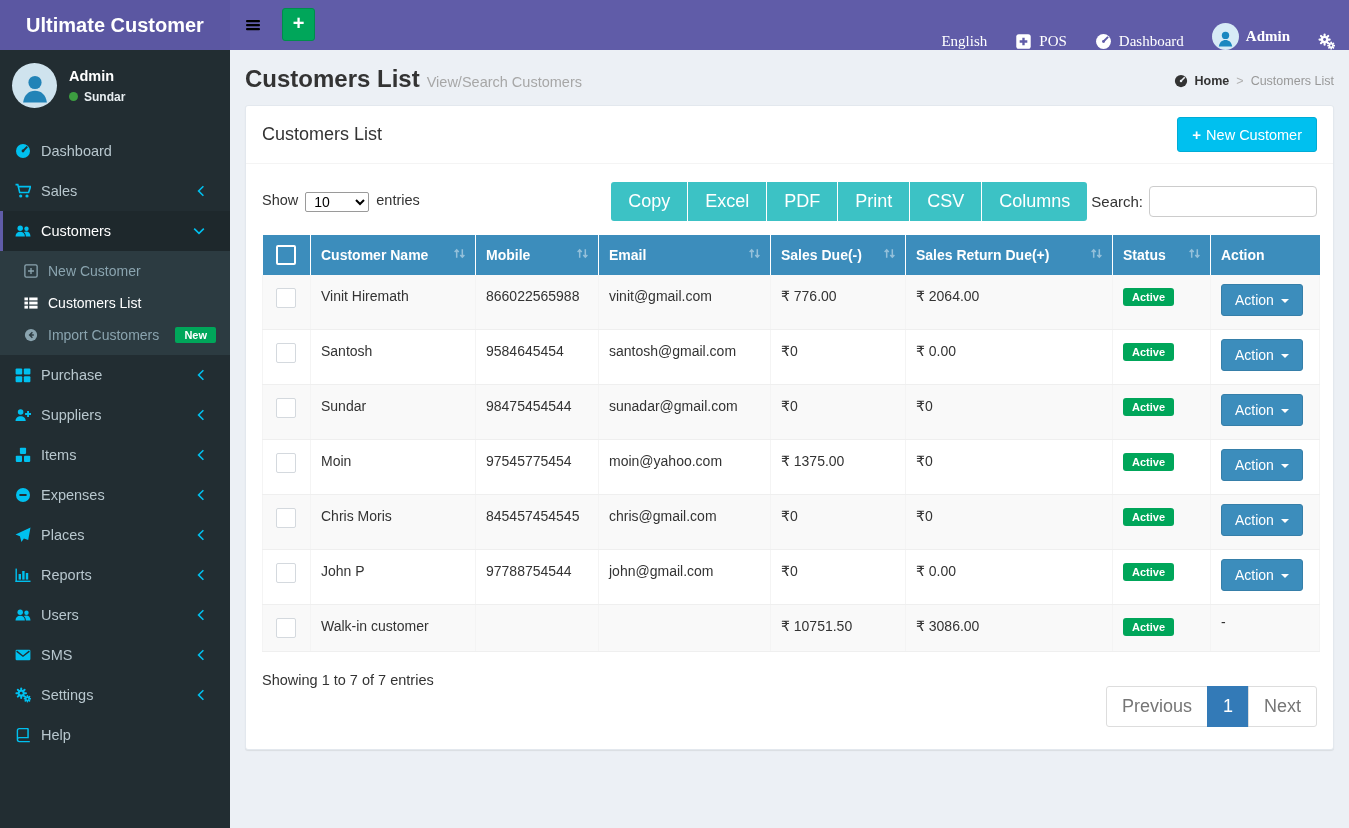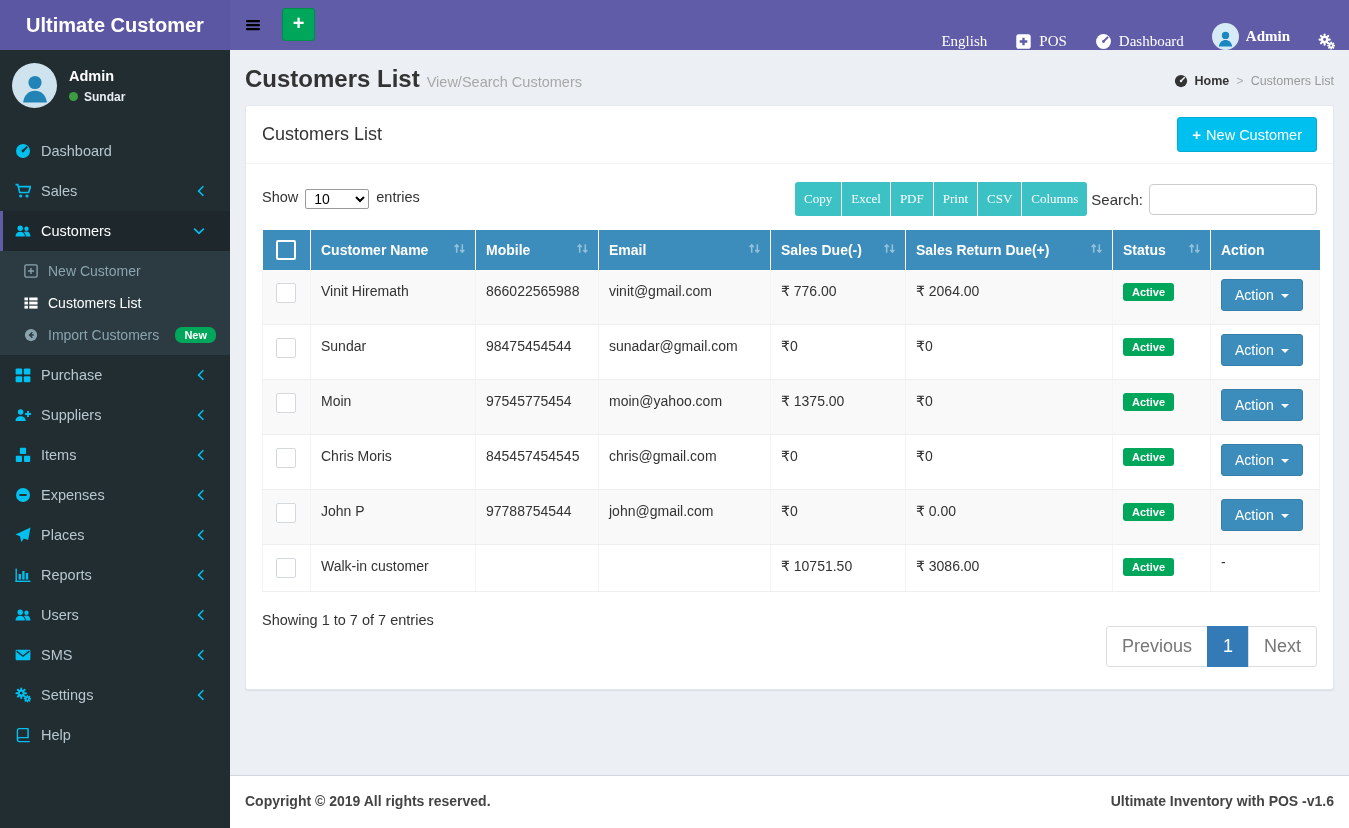--- a/index.html
+++ b/index.html
@@ -35,21 +35,21 @@
   .menu-item { display:flex; align-items:center; padding:12px 15px 12px 12px; border-left:3px solid transparent; color:#b8c7ce; font-size:14.5px; cursor:pointer; }
   .menu-item .icon { margin-right:10px; }
   .menu-item.active { background:#1e282c; border-left-color:#605ca8; color:#fff; }
   .chev { margin-left:auto; color:#b8c7ce; width:8px; height:12px; }
   .chev-down { margin-left:auto; color:#fff; width:12px; height:8px; }
   .submenu { background:#2c3b41; padding:4px 0; list-style:none; }
   .submenu .icon { --cut:#2c3b41; color:#8aa4af; width:14px; height:14px; margin-right:10px; }
   .submenu-item { display:flex; align-items:center; padding:8px 14px 8px 24px; color:#8aa4af; font-size:14px; cursor:pointer; }
   .submenu-item.active { color:#fff; }
   .submenu-item.active .icon { color:#fff; }
-  .badge-new { margin-left:auto; background:#00a65a; color:#fff; font-size:11px; font-weight:bold; padding:2px 9px; border-radius:7px; }
+  .badge-new { margin-left:auto; background:#00a65a; color:#fff; font-size:11px; font-weight:bold; padding:2px 9px; border-radius:2px; }
 
   
   .right-col { margin-left:230px; margin-top:50px; width:1119px; }
   .content-wrapper { background:#ecf0f5; min-height:725px; position:relative; padding-bottom:10px; }
   .content-header { padding:15px 15px 12px; position:relative; }
   .page-title { display:inline; font-size:24px; font-weight:bold; color:#333; }
   .page-subtitle { font-size:14.5px; color:#a7a7a7; margin-left:7px; }
   .breadcrumb { position:absolute; right:15px; top:24px; font-size:12.5px; color:#999; display:flex; align-items:center; gap:7px;justify-content:center; }
   .breadcrumb .icon { --cut:#ecf0f5; width:14px; height:14px; color:#333; }
   .crumb-home { color:#333; font-weight:bold; cursor:pointer; }
@@ -60,21 +60,21 @@
   .box-header { display:flex; align-items:center; justify-content:space-between; padding:11px 16px; border-bottom:1px solid #f4f4f4; }
   .box-title { font-size:18px; color:#333; }
   .btn-new { background:#00c0ef; border:1px solid #00acd6; color:#fff; font-size:14.5px; padding:8px 14px; border-radius:3px; cursor:pointer; font-family:inherit; }
   .btn-new b { margin-right:5px; font-size:15px; }
   .box-body { padding:12px 16px 22px; }
 
   .controls-row { display:flex; align-items:center; margin:6px 0 14px; }
   .length-group { display:flex; gap:7px; font-size:14.5px; color:#333; }
   .length-select { width:64px; height:20px; border:1px solid #9a9a9a; border-radius:2px; font-family:inherit; font-size:14px; padding:0 4px; background:#fff; }
   .dt-buttons { margin-left:auto; display:flex; }
-  .dt-btn { background:#3cc2c5; border:none; border-right:1px solid #fff; color:#fff; font-size:13px; padding:9px 9px; cursor:pointer; font-family:Liberation Serif, serif; }
+  .dt-btn { background:#3cc2c5; border:none; border-right:1px solid #fff; color:#fff; font-size:18px; padding:9px 17px; cursor:pointer; font-family:Liberation Sans, sans-serif; }
   .dt-btn:first-child { border-radius:3px 0 0 3px; }
   .dt-btn:last-child { border-right:none; border-radius:0 3px 3px 0; }
   .search-group { display:flex; align-items:center; gap:6px; margin-left:4px; font-size:15px; color:#333; }
   .search-input { width:168px; height:31px; border:1px solid #ccc; border-radius:4px; padding:0 8px; font-family:inherit; font-size:14px; }
 
   
   table { width:100%; border-collapse:collapse; table-layout:fixed; }
   thead th { background:#3c8dbc; color:#fff; font-weight:bold; font-size:14px; text-align:left; padding:10px 10px; border-right:1px solid rgba(255,255,255,0.35); position:relative; cursor:pointer; }
   thead th:last-child { border-right:none; }
   .sort-ic { position:absolute; right:8px; top:11px; width:15px; height:15px; opacity:0.45; color:#fff; }
@@ -498,20 +498,35 @@
                 <td>vinit@gmail.com</td>
                 <td>₹ 776.00</td>
                 <td>₹ 2064.00</td>
                 <td><span class="badge-active">Active</span></td>
                 <td class="col-action">
                   <button class="btn-action"><span>Action</span><span class="caret"></span></button>
                   
                 </td>
               </tr>
 
+              <tr>
+                <td class="col-cb">
+                  <div class="cb"></div>
+                </td>
+                <td>Santosh</td>
+                <td>9584645454</td>
+                <td>santosh@gmail.com</td>
+                <td>₹0</td>
+                <td>₹ 0.00</td>
+                <td><span class="badge-active">Active</span></td>
+                <td class="col-action">
+                  <button class="btn-action"><span>Action</span><span class="caret"></span></button>
+                  
+                </td>
+              </tr>
 
               <tr>
                 <td class="col-cb">
                   <div class="cb"></div>
                 </td>
                 <td>Sundar</td>
                 <td>98475454544</td>
                 <td>sunadar@gmail.com</td>
                 <td>₹0</td>
                 <td>₹0</td>
@@ -593,17 +608,13 @@
           <div class="pagination">
             <button class="page-btn">Previous</button>
             <button class="page-btn active">1</button>
             <button class="page-btn">Next</button>
           </div>
         </div>
       </div>
     </div>
   </div>
 
-  <footer class="main-footer">
-    <span>Copyright © 2019 All rights reserved.</span>
-    <span>Ultimate Inventory with POS -v1.6</span>
-  </footer>
 </div>
 
 </body></html>

